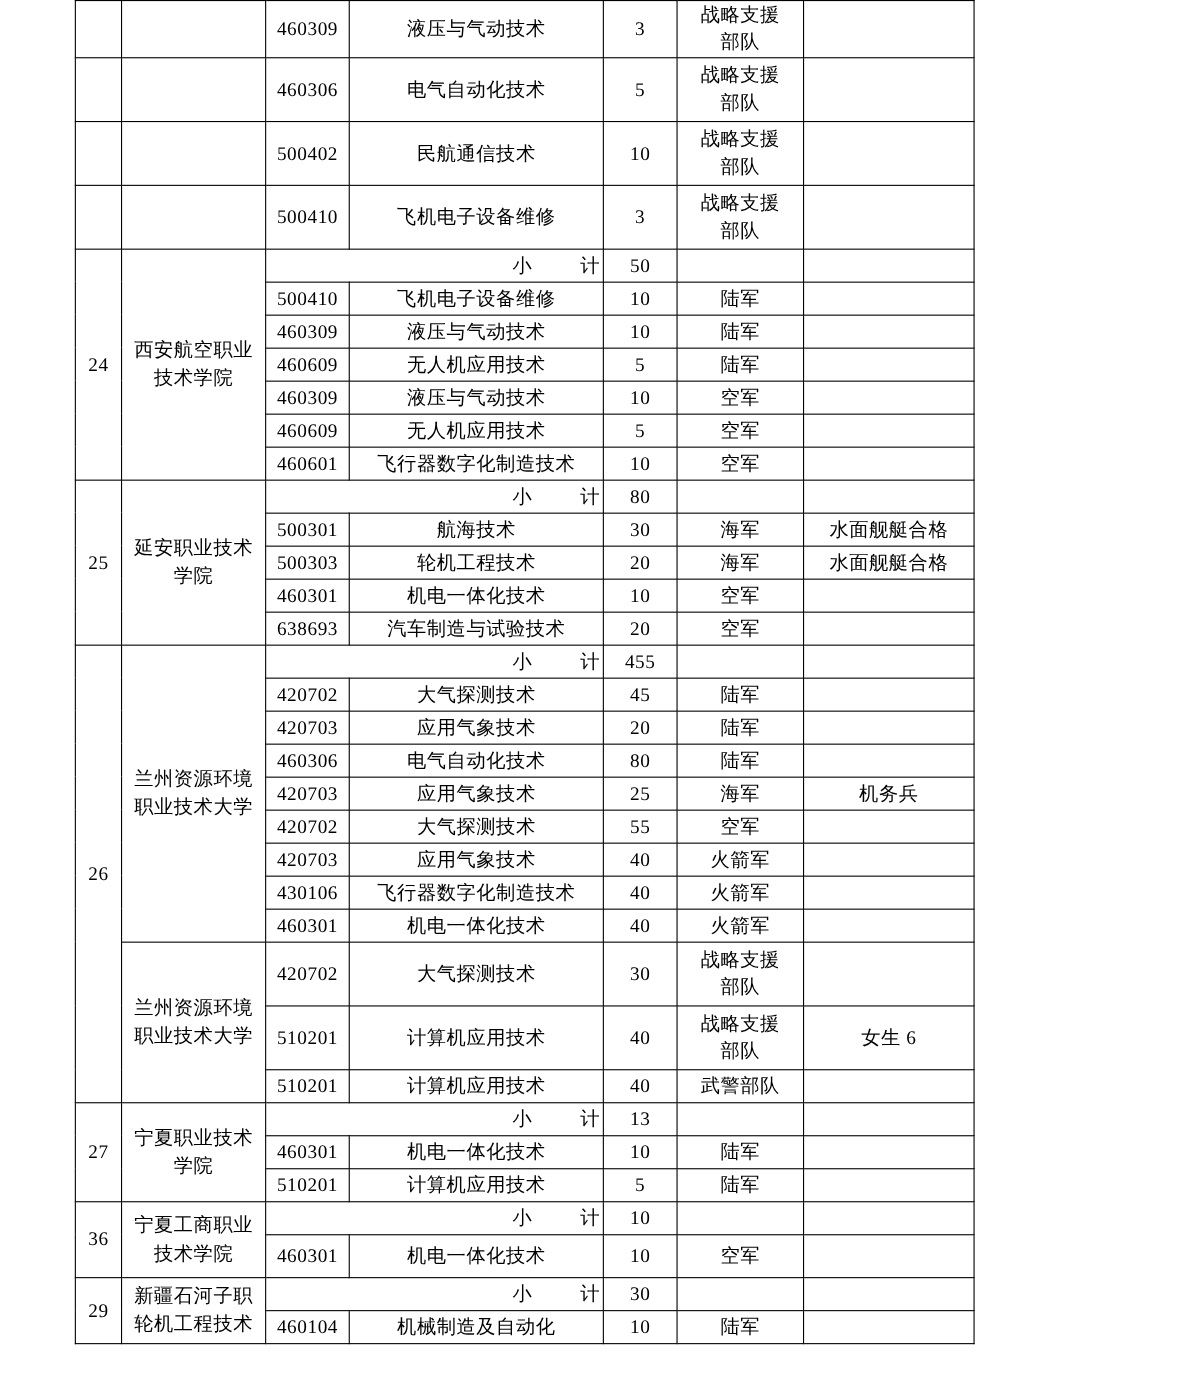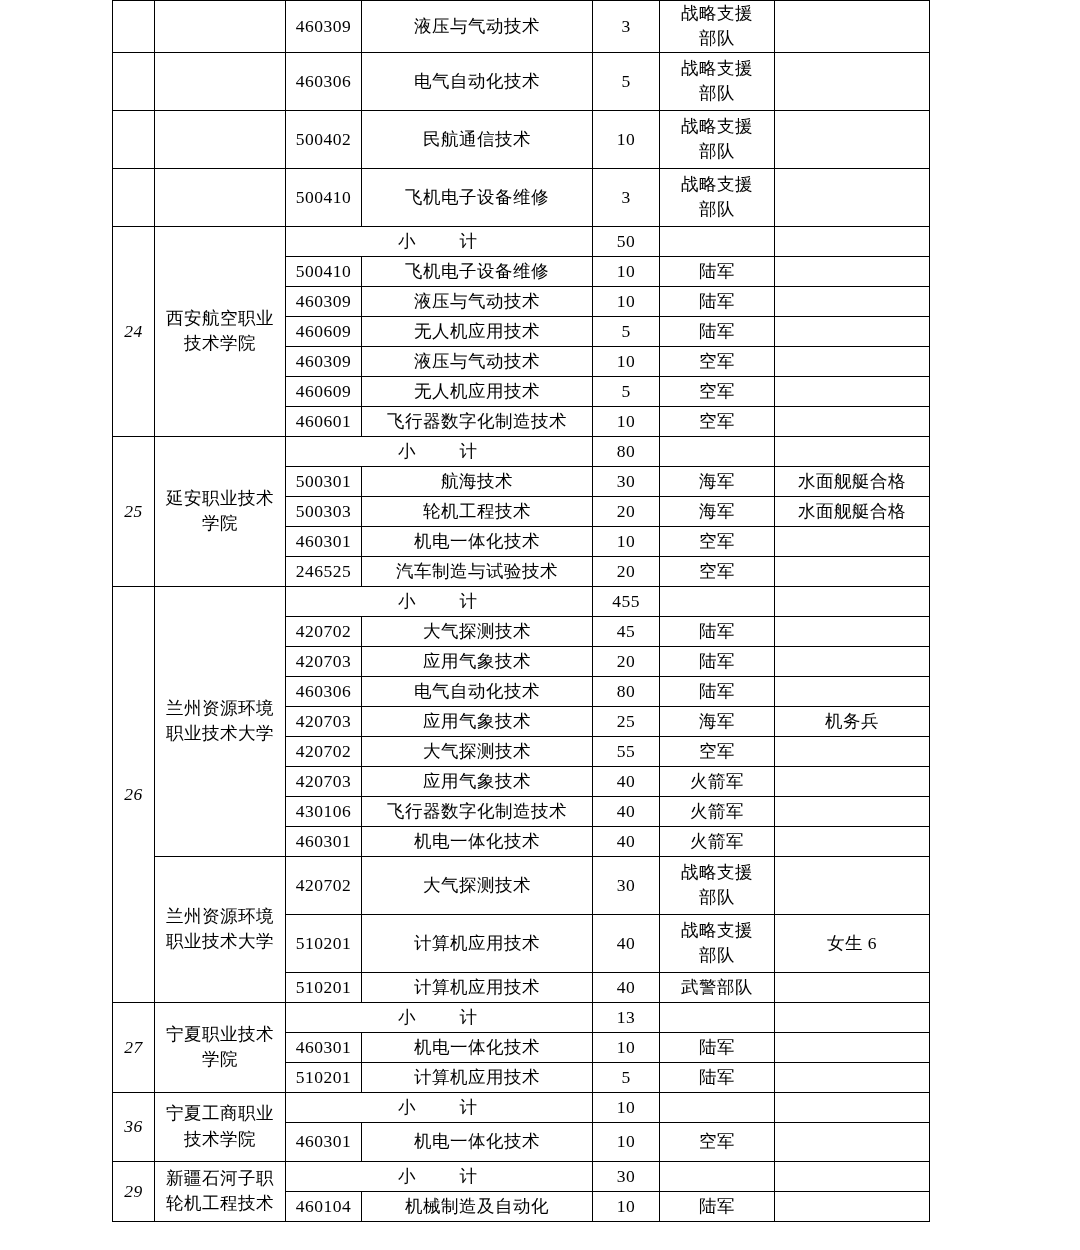--- a/index.html
+++ b/index.html
@@ -12,21 +12,21 @@
     height: 1250px;
     font-family: "Liberation Serif", "DejaVu Serif", serif;
     color: #000000;
     overflow: hidden;
   }
   .page {
     position: relative;
     width: 1080px;
     height: 1250px;
     box-sizing: border-box;
-    padding-left: 112px;
+    padding-left: 68px;
     padding-right: 103px;
   }
   table.doc-table {
     border-collapse: collapse;
     table-layout: fixed;
     width: 817px;
     margin: 0;
   }
   table.doc-table td {
     border: 1px solid #000000;
@@ -40,34 +40,34 @@
   }
   
   col.c-index { width: 42px; }
   col.c-school { width: 131px; }
   col.c-code { width: 76px; }
   col.c-major { width: 231px; }
   col.c-num { width: 67px; }
   col.c-service { width: 115px; }
   col.c-note { width: 155px; }
 
-  td.cell-index { font-size: 18px; font-style: italic; }
+  td.cell-index { font-size: 18px; }
   td.cell-school {
     font-size: 17.5px;
     line-height: 1.5;
     padding: 2px 4px;
   }
   td.cell-code { font-size: 17px; }
   td.cell-major {
     text-align: left;
     padding-left: 14px;
     font-size: 17.5px;
   }
   td.cell-major.center {
-    text-align: center;
+    text-align: right;
     padding-left: 0;
     letter-spacing: 3px;
   }
   td.cell-num { font-size: 17px; }
   td.cell-service { font-size: 17.5px; line-height: 1.45; }
   td.cell-note { font-size: 17.5px; text-align: center; }
   .two-line { white-space: pre-line; }
   .row-tall td { height: 57px; }
   .row-short td { height: 29px; }
   .row-mid td { height: 38px; }
@@ -203,21 +203,21 @@
           <td class="cell-note">水面舰艇合格</td>
         </tr>
         <tr class="row-short">
           <td class="cell-code">460301</td>
           <td class="cell-major">机电一体化技术</td>
           <td class="cell-num">10</td>
           <td class="cell-service two-line">空军</td>
           <td class="cell-note"></td>
         </tr>
         <tr class="row-short">
-          <td class="cell-code">246525</td>
+          <td class="cell-code">638693</td>
           <td class="cell-major">汽车制造与试验技术</td>
           <td class="cell-num">20</td>
           <td class="cell-service two-line">空军</td>
           <td class="cell-note"></td>
         </tr>
         <tr class="row-short">
           <td class="cell-index" rowspan="12">26</td>
           <td class="cell-school two-line" rowspan="9">兰州资源环境
 职业技术大学</td>
           <td class="cell-major center" colspan="2">小　　计</td>

